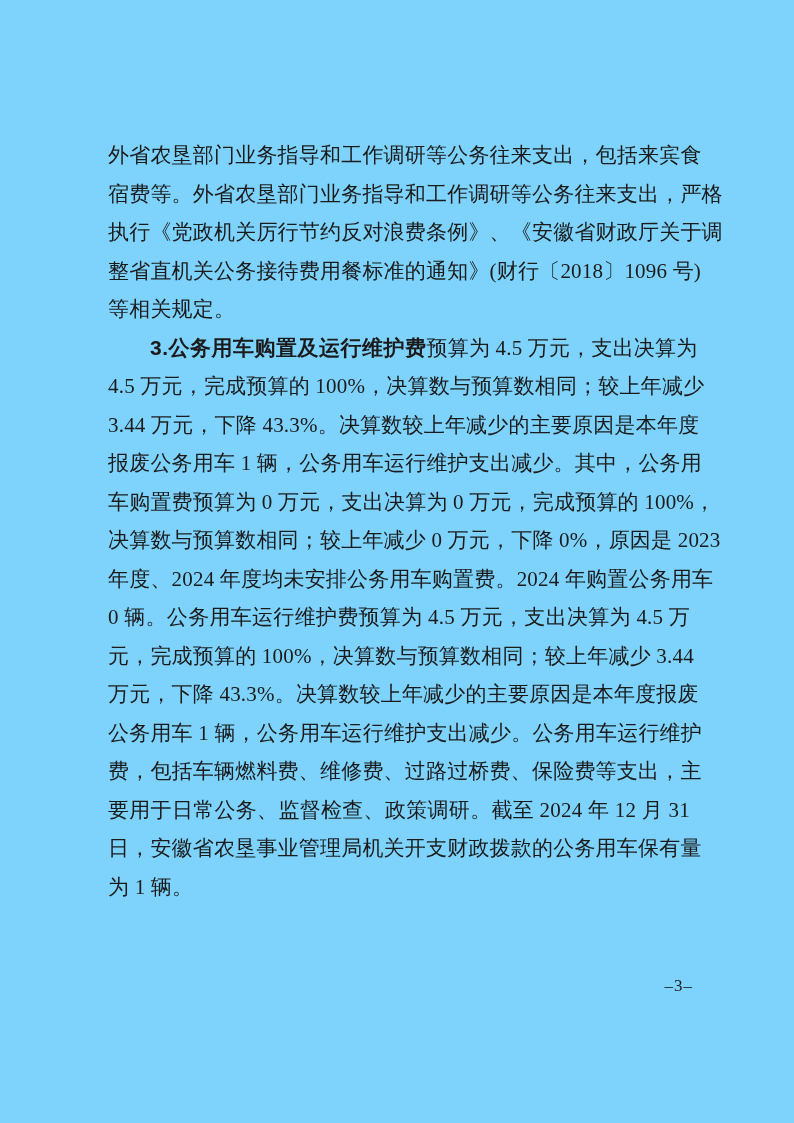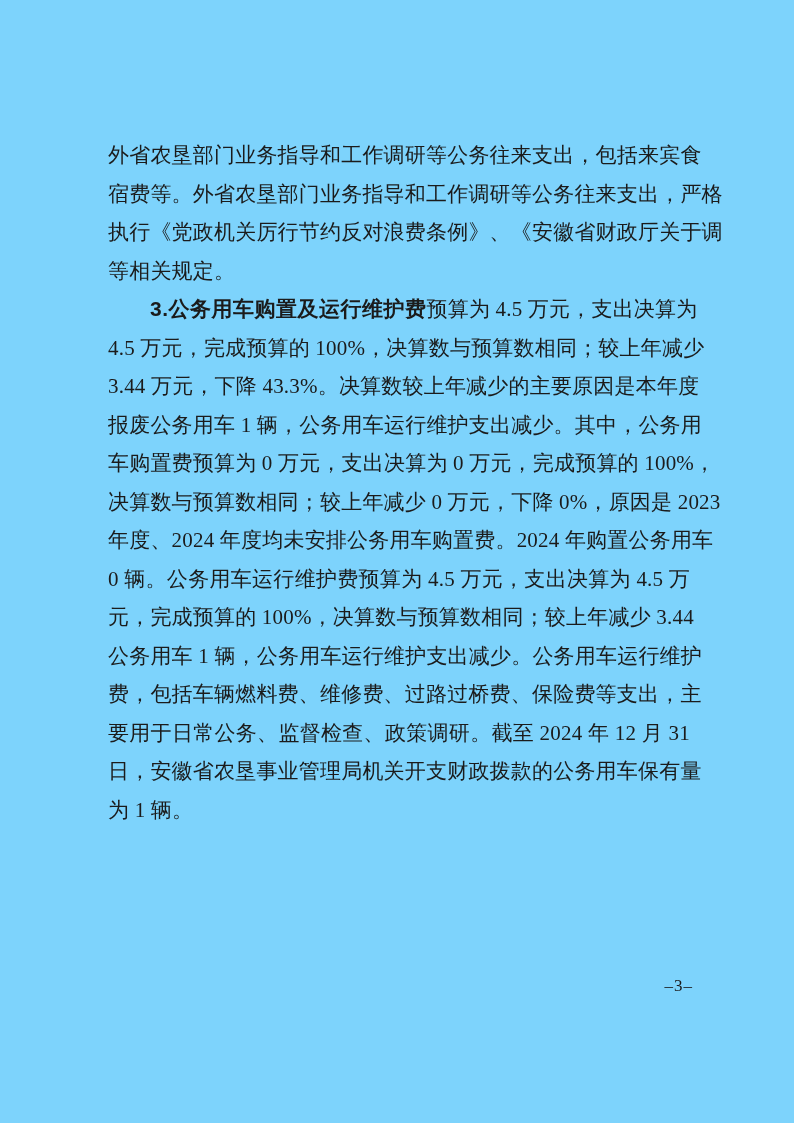--- a/index.html
+++ b/index.html
@@ -60,31 +60,33 @@
 </style>
 </head>
 <body>
 
 <div class="page">
   <div class="text-block">
 
     <p class="line">外省农垦部门业务指导和工作调研等公务往来支出，包括来宾食</p>
     <p class="line">宿费等。外省农垦部门业务指导和工作调研等公务往来支出，严格</p>
     <p class="line">执行《党政机关厉行节约反对浪费条例》、《安徽省财政厅关于调</p>
+    <p class="line">整省直机关公务接待费用餐标准的通知》(财行〔2018〕1096 号)</p>
     <p class="line para-end">等相关规定。</p>
 
     <p class="line indent"><span class="bold-head">3.公务用车购置及运行维护费</span><span>预算为 4.5 万元，支出决算为</span></p>
     <p class="line">4.5 万元，完成预算的 100%，决算数与预算数相同；较上年减少</p>
     <p class="line">3.44 万元，下降 43.3%。决算数较上年减少的主要原因是本年度</p>
     <p class="line">报废公务用车 1 辆，公务用车运行维护支出减少。其中，公务用</p>
     <p class="line">车购置费预算为 0 万元，支出决算为 0 万元，完成预算的 100%，</p>
     <p class="line">决算数与预算数相同；较上年减少 0 万元，下降 0%，原因是 2023</p>
     <p class="line">年度、2024 年度均未安排公务用车购置费。2024 年购置公务用车</p>
     <p class="line">0 辆。公务用车运行维护费预算为 4.5 万元，支出决算为 4.5 万</p>
     <p class="line">元，完成预算的 100%，决算数与预算数相同；较上年减少 3.44</p>
+    <p class="line">万元，下降 43.3%。决算数较上年减少的主要原因是本年度报废</p>
     <p class="line">公务用车 1 辆，公务用车运行维护支出减少。公务用车运行维护</p>
     <p class="line">费，包括车辆燃料费、维修费、过路过桥费、保险费等支出，主</p>
     <p class="line">要用于日常公务、监督检查、政策调研。截至 2024 年 12 月 31</p>
     <p class="line">日，安徽省农垦事业管理局机关开支财政拨款的公务用车保有量</p>
     <p class="line para-end">为 1 辆。</p>
 
   </div>
 
   <div class="page-number">–3–</div>
 </div>

